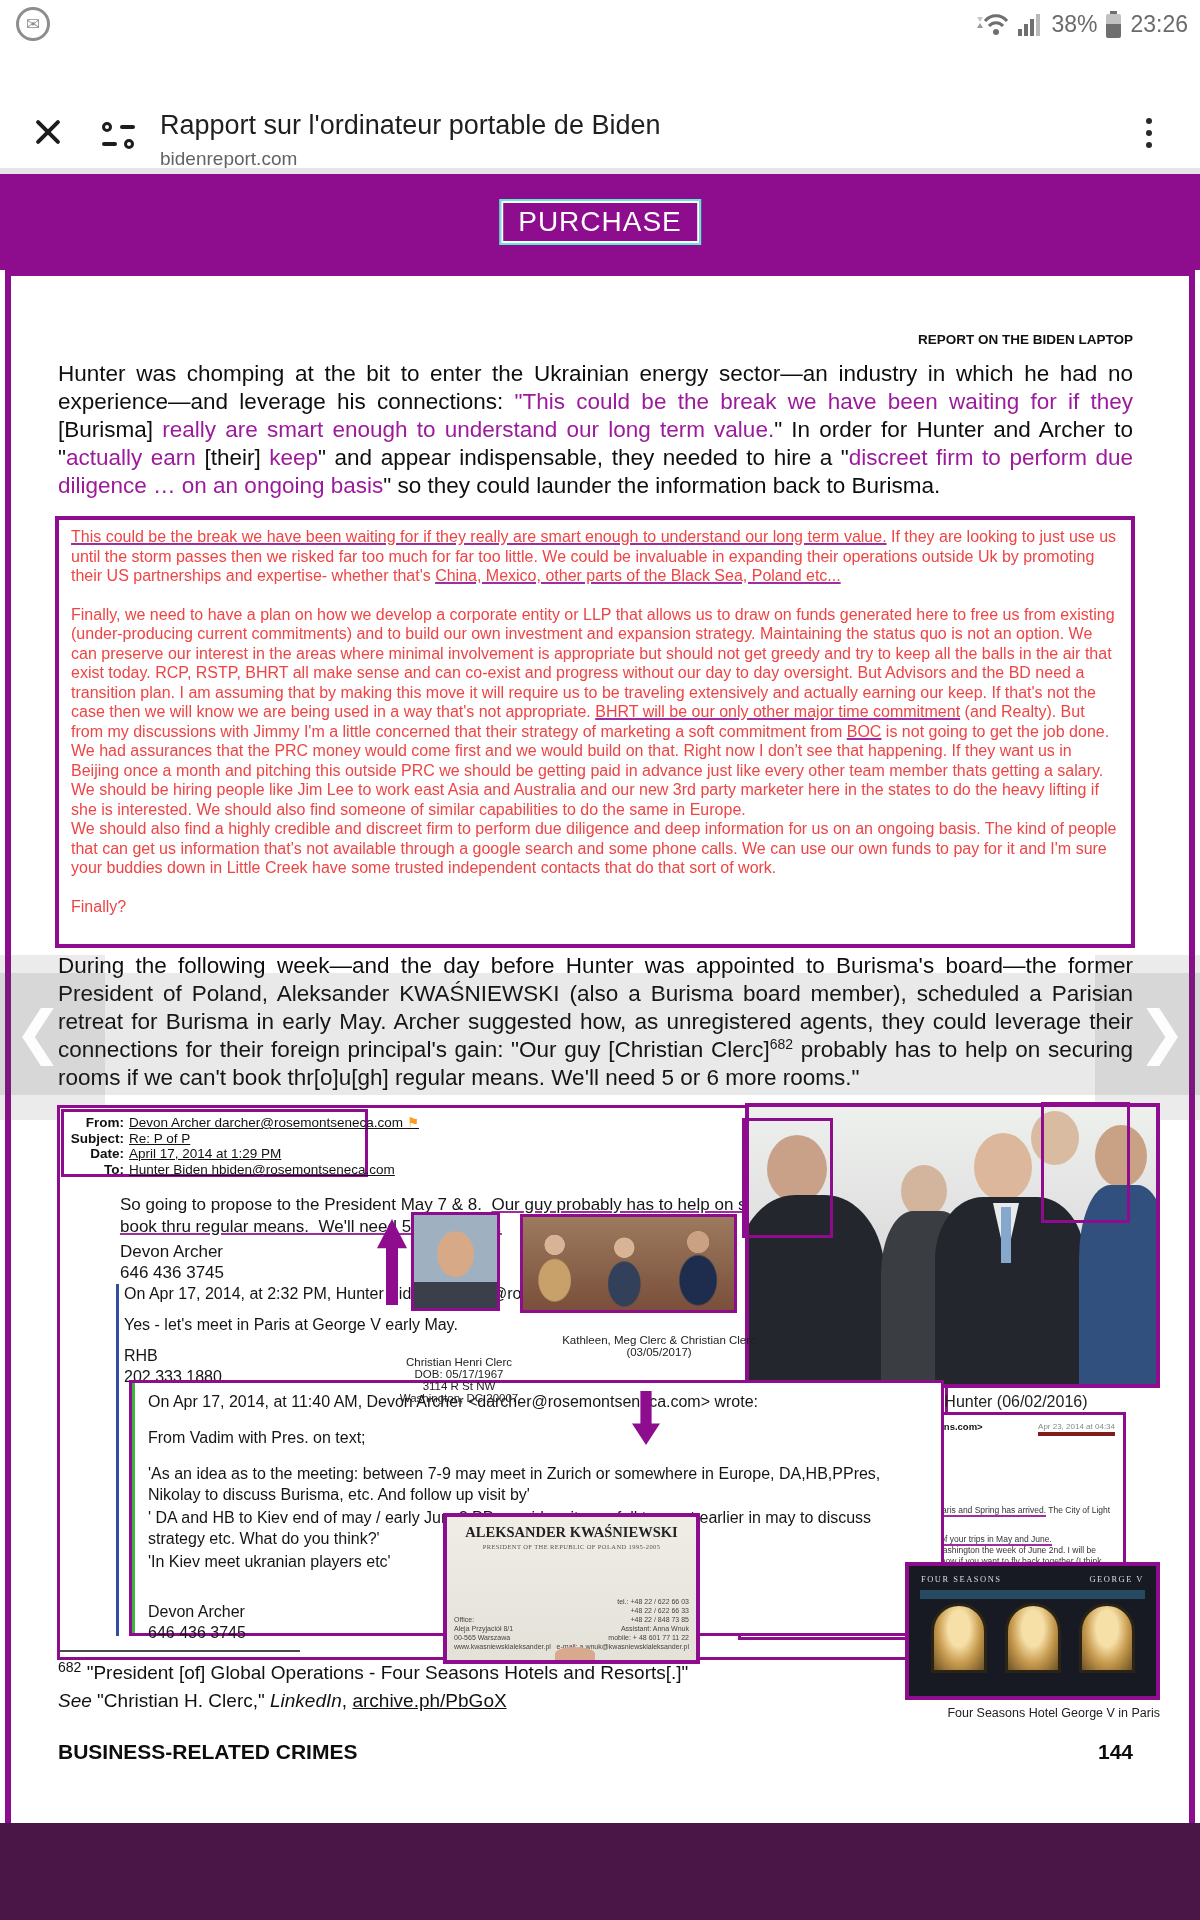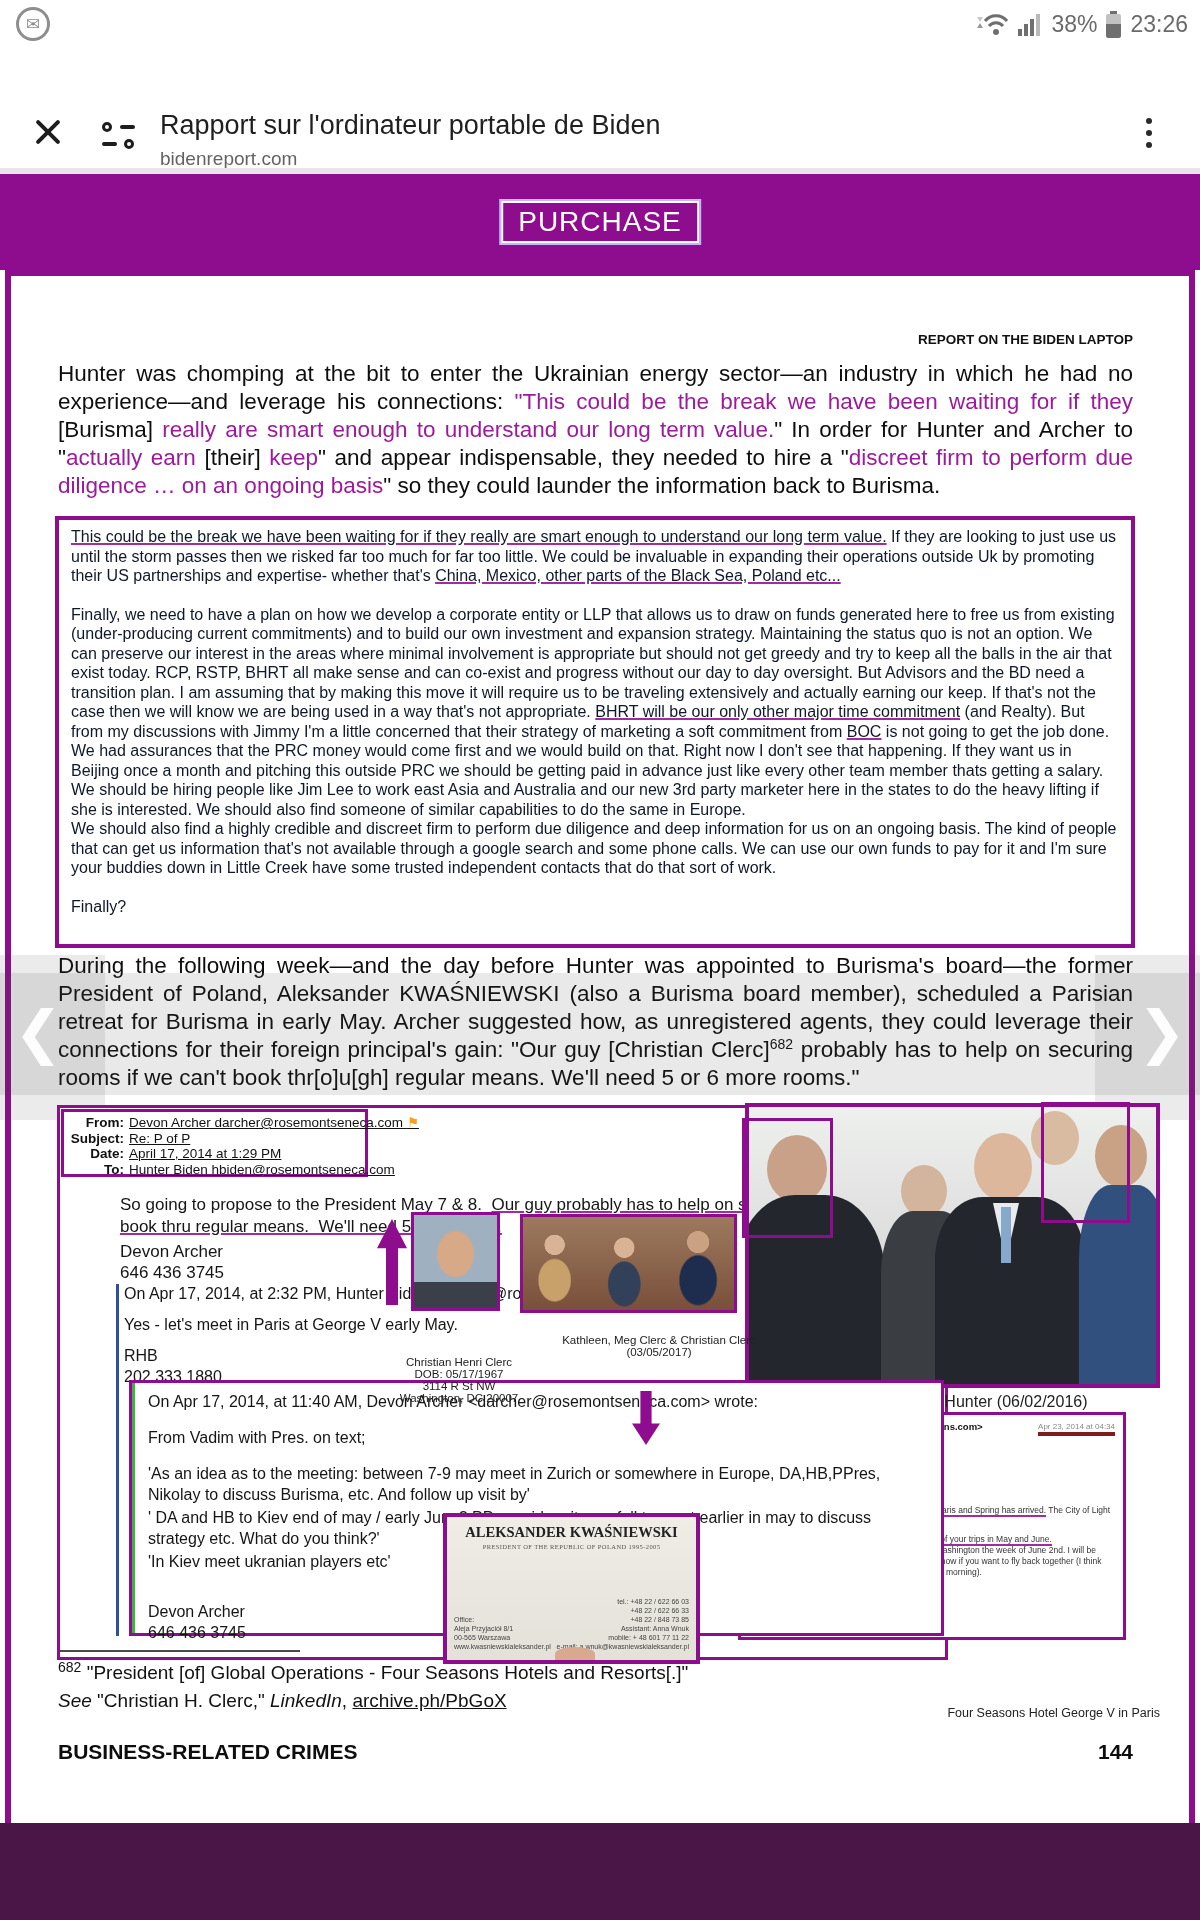--- a/index.html
+++ b/index.html
@@ -33,37 +33,37 @@
   #tab-title { left:160px; top:62px; font-size:27px; color:#1f1f1f; }
   #tab-url { left:160px; top:100px; font-size:19px; color:#636363; }
   #menu-btn { right:46px; top:70px; width:10px; height:34px; }
   #menu-btn i { position:absolute; left:2px; width:6px; height:6px; border-radius:50%; background:#2a2a2a; }
   #menu-btn .m1{top:0;} #menu-btn .m2{top:12px;} #menu-btn .m3{top:24px;}
   #chrome-divider { left:0; top:168px; width:1200px; height:6px; background:#e7e4e7; }
 
   
   #banner { left:0; top:174px; width:1200px; height:96px; background:#8e0d8e; }
   #purchase-btn { position:absolute; left:50%; top:50%; transform:translate(-50%,-50%);
-                  border:2px solid #c4b5fd; padding:0; background:transparent; cursor:pointer; }
+                  border:2px solid #5eead4; padding:0; background:transparent; cursor:pointer; }
   #purchase-btn .inner { border:2px solid #fff; padding:3px 15px; color:#fff; font-size:28px;
                          letter-spacing:1px; font-family:"Liberation Sans", sans-serif; }
 
   
   #page { left:5px; top:270px; width:1190px; height:1553px; background:#fff;
           border:6px solid #8e0d8e; border-bottom:none; }
   #corner-tag { right:67px; top:332px; font-size:13.5px; font-weight:bold; color:#111; }
 
   .doc-para { font-size:22.5px; line-height:28px; text-align:justify; color:#0e0e0e; }
   #para1 { left:58px; top:360px; width:1075px; }
   #para2 { left:58px; top:952px; width:1075px; }
   .ptxt { color:#9c1a9c; }
   sup.fnref { font-size:14px; vertical-align:super; line-height:0; }
 
   #quotebox { left:55px; top:516px; width:1080px; height:432px; border:4px solid #8e0d8e;
-              padding:7px 12px; font-size:16px; line-height:19.5px; color:#0f172a; overflow:hidden; }
+              padding:7px 12px; font-size:16px; line-height:19.5px; color:#ef4444; overflow:hidden; }
   #quotebox .qgap { height:19px; }
   .u-purple { text-decoration:underline; text-decoration-color:#a02ca0; text-decoration-thickness:2px; }
 
   
   #scrim-mid { left:0; top:973px; width:1200px; height:122px; background:rgba(70,70,70,0.12); }
   #scrim-left { left:0; top:955px; width:105px; height:165px; background:rgba(60,60,60,0.10); }
   #scrim-right { left:1095px; top:955px; width:105px; height:165px; background:rgba(60,60,60,0.10); }
   .chev { top:998px; font-size:58px; color:rgba(255,255,255,0.95); font-family:"DejaVu Sans", sans-serif; cursor:pointer; }
   #chev-left { left:14px; } #chev-right { right:14px; }
 
@@ -341,20 +341,32 @@
     <div>For your June visit with Kathleen - I have to be in Washington the week of June 2nd. I will be flying back to Paris on Saturday June 7th. Let me know if you want to fly back together (I think there is a 4pm flight that gets us to Paris on Sunday morning).</div>
     <div class="e2-body">We look forward to being with you !      C</div>
     <div id="e2-sig">
       <div class="s0">Christian H. Clerc</div>
       <div>Regional Vice President &amp; General Manager</div>
       <div>Four Seasons Hotel George V</div>
       <div>31 avenue George V, Paris, 75008, France</div>
     </div>
   </div>
 
+  <div class="abs" id="hotel">
+    <div id="hotel-signs">
+      <span>FOUR SEASONS</span>
+      <span>GEORGE V</span>
+    </div>
+    <div id="hotel-awning"></div>
+    <div id="hotel-arches">
+      <div class="arch"></div>
+      <div class="arch"></div>
+      <div class="arch"></div>
+    </div>
+  </div>
   <div class="abs" id="hotel-cap">Four Seasons Hotel George V in Paris</div>
 
   <div class="abs" id="fn-sep"></div>
   <div class="fnline" id="fn-line1"><sup class="fnref">682</sup><span> "President [of] Global Operations - Four Seasons Hotels and Resorts[.]"</span></div>
   <div class="fnline" id="fn-line2"><span class="it">See </span><span>"Christian H. Clerc," </span><span class="it">LinkedIn</span><span>, </span><span class="lnk">archive.ph/PbGoX</span></div>
   <div class="abs" id="footer-section">BUSINESS-RELATED CRIMES</div>
   <div class="abs" id="footer-page">144</div>
 
   <div class="abs" id="bottombar"></div>
 

